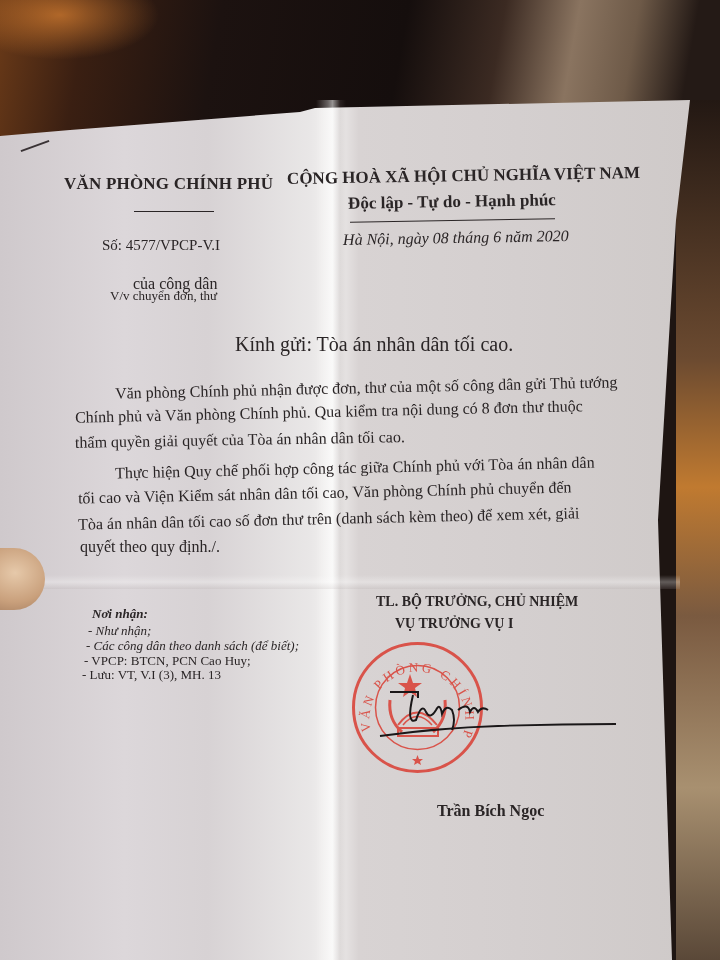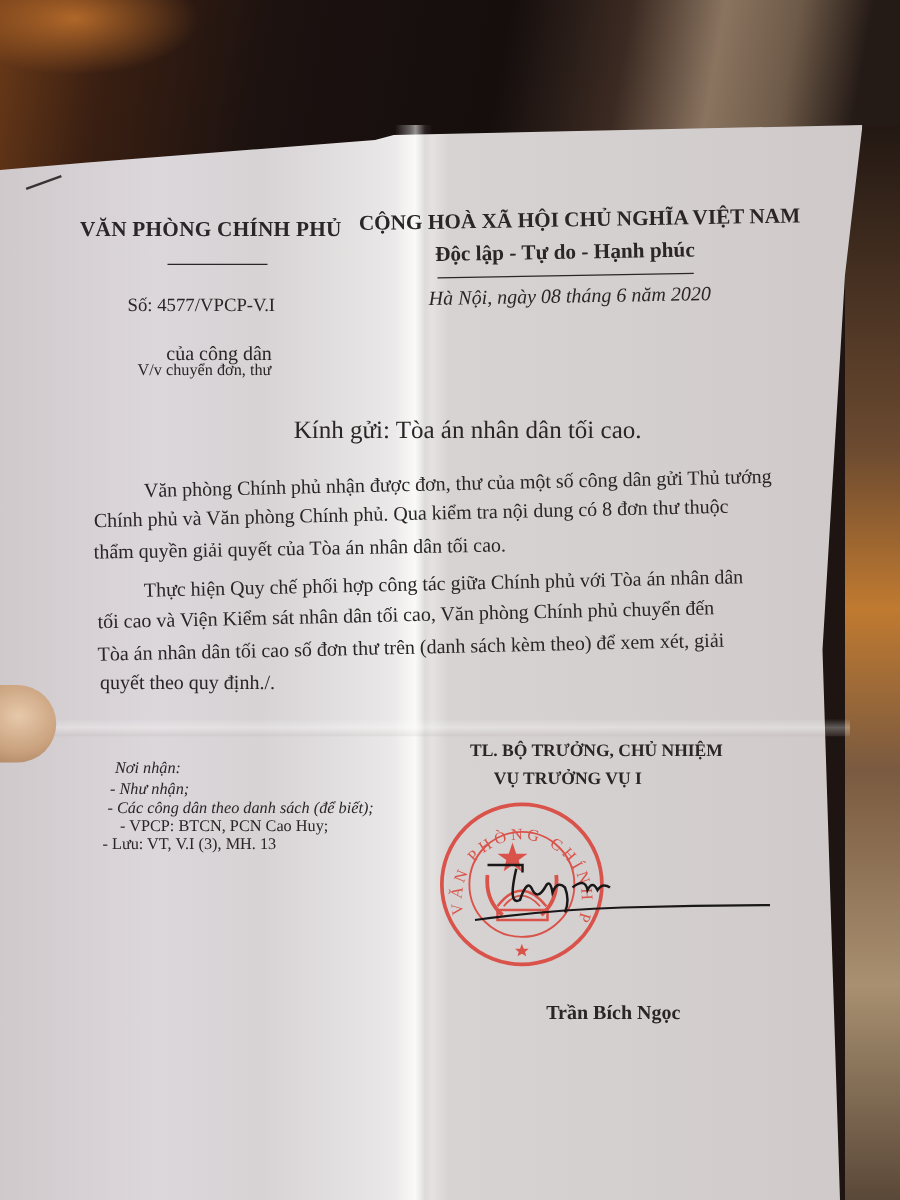--- a/index.html
+++ b/index.html
@@ -49,21 +49,21 @@
     .org-rule { position: absolute; left: 134px; top: 211px; width: 80px; height: 1px; background: #2a2526; }
     .nation { left: 287px; top: 166px; font-size: 17px; font-weight: bold; transform: rotate(-1deg); }
     .motto { left: 348px; top: 192px; font-size: 17px; font-weight: bold; transform: rotate(-1deg); }
     .nat-rule { position: absolute; left: 350px; top: 220px; width: 205px; height: 1px; background: #2a2526; transform: rotate(-1deg); }
     .place-date { left: 343px; top: 229px; font-size: 16px; font-style: italic; transform: rotate(-1deg); }
     .doc-no { left: 102px; top: 237px; font-size: 15px; }
     .subject1 { left: 110px; top: 260px; font-size: 13px; margin-top: 28px; }
     .subject2 { left: 133px; top: 275px; font-size: 16px; font-family: Liberation Serif, serif; }
     .to { left: 235px; top: 333px; font-size: 20px; }
     .body-line { font-size: 16px; }
-    .recv-title { left: 92px; top: 606px; font-size: 13px; font-weight: normal; font-style: italic; text-align: center; }
+    .recv-title { left: 92px; top: 606px; font-size: 13px; font-weight: bold; font-style: italic; text-align: center; }
     .recv { font-size: 13px; font-style: italic; }
     .recv.plain { font-style: normal; }
     .sig-title1 { left: 376px; top: 594px; font-size: 14px; font-weight: bold; }
     .sig-title2 { left: 395px; top: 616px; font-size: 14px; font-weight: bold; }
     .signer { left: 437px; top: 802px; font-size: 16px; font-weight: bold; }
     .stamp { position: absolute; left: 350px; top: 640px; width: 135px; height: 135px; }
     .signature { position: absolute; left: 378px; top: 680px; width: 250px; height: 70px; }
   </style>
 </head>
 <body>
@@ -97,21 +97,21 @@
 <div class="t body-line" style="left:115px;top:459px;transform:rotate(-1.3deg);">Thực hiện Quy chế phối hợp công tác giữa Chính phủ với Tòa án nhân dân</div>
 <div class="t body-line" style="left:78px;top:484px;transform:rotate(-1.3deg);">tối cao và Viện Kiểm sát nhân dân tối cao, Văn phòng Chính phủ chuyển đến</div>
 <div class="t body-line" style="left:78px;top:510px;transform:rotate(-1.3deg);">Tòa án nhân dân tối cao số đơn thư trên (danh sách kèm theo) để xem xét, giải</div>
 <div class="t body-line" style="left:80px;top:538px;text-align:center;">quyết theo quy định./.</div>
 
 <div class="finger"></div>
 
 <div class="t recv-title">Nơi nhận:</div>
 <div class="t recv" style="left:88px;top:623px;">- Như nhận;</div>
 <div class="t recv" style="left:86px;top:638px;">- Các công dân theo danh sách (để biết);</div>
-<div class="t recv plain" style="left:84px;top:653px;margin-left:12px;">- VPCP: BTCN, PCN Cao Huy;</div>
+<div class="t recv plain" style="left:84px;top:653px;">- VPCP: BTCN, PCN Cao Huy;</div>
 <div class="t recv plain" style="left:82px;top:667px;text-align:right;">- Lưu: VT, V.I (3), MH. 13</div>
 
 <div class="t sig-title1">TL. BỘ TRƯỞNG, CHỦ NHIỆM</div>
 <div class="t sig-title2">VỤ TRƯỞNG VỤ I</div>
 
 <svg class="stamp" viewBox="0 0 135 135">
   <defs>
     <path id="stampArc" d="M 22 95 A 48 48 0 1 1 113 95"></path>
   </defs>
   <circle cx="67.5" cy="67.5" r="64" fill="none" stroke="#d9534a" stroke-width="3"></circle>

